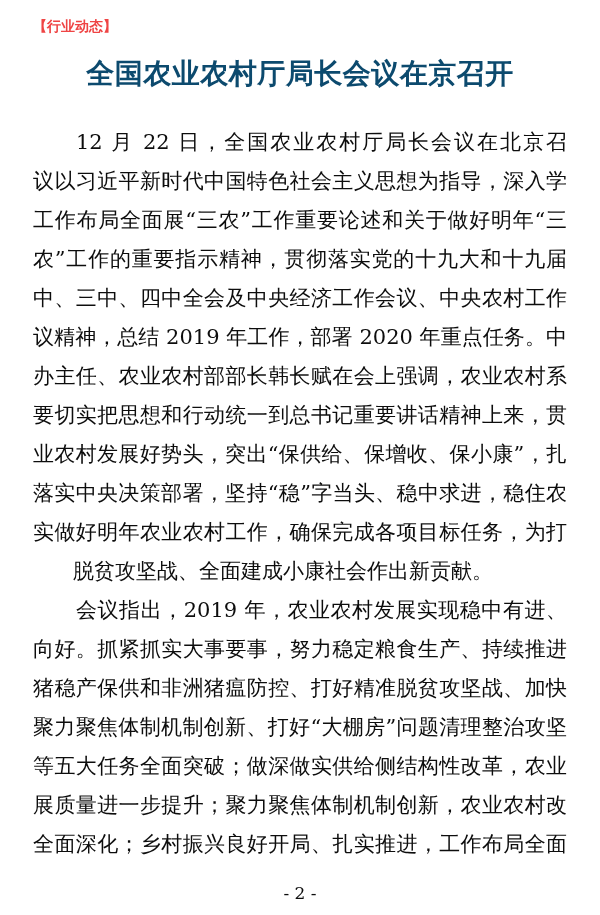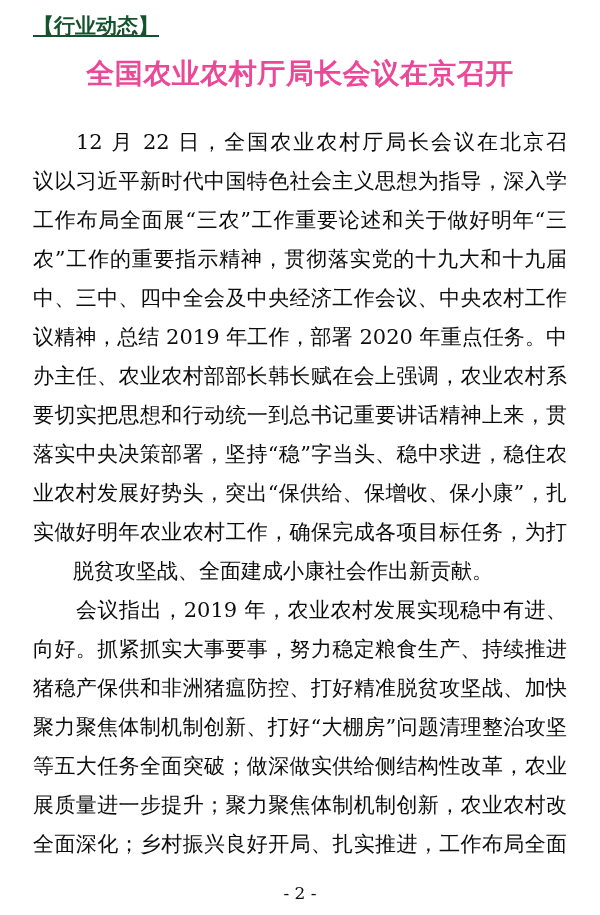--- a/index.html
+++ b/index.html
@@ -15,34 +15,33 @@
   .page {
     position: relative;
     width: 600px;
     height: 915px;
     padding: 14px 33px 0 33px;
     background: #ffffff;
   }
   .section-tag {
     font-family: "Liberation Sans", "DejaVu Sans", sans-serif;
     font-weight: bold;
-    font-size: 21px;
+    font-size: 14px;
     line-height: 24px;
-    color: #14532d;
-    text-decoration: underline;
+    color: #ef4444;
   }
   .doc-title {
     margin-top: 18px;
     text-align: center;
     font-family: "DejaVu Serif", "Liberation Serif", serif;
     font-weight: bold;
     font-size: 28px;
     line-height: 36px;
     letter-spacing: 0.5px;
-    color: #ec4899;
+    color: #0c4a6e;
   }
   .article {
     margin-top: 31px;
   }
   .para { width: 100%; }
   .line {
     width: 100%;
     height: 39px;
     line-height: 39px;
     font-size: 21px;
@@ -77,22 +76,22 @@
 
     <div class="para">
       <div class="line indent">12 月 22 日，全国农业农村厅局长会议在北京召开。会</div>
       <div class="line">议以习近平新时代中国特色社会主义思想为指导，深入学习</div>
       <div class="line">工作布局全面展“三农”工作重要论述和关于做好明年“三</div>
       <div class="line">农”工作的重要指示精神，贯彻落实党的十九大和十九届二</div>
       <div class="line">中、三中、四中全会及中央经济工作会议、中央农村工作会</div>
       <div class="line">议精神，总结 2019 年工作，部署 2020 年重点任务。中央农</div>
       <div class="line">办主任、农业农村部部长韩长赋在会上强调，农业农村系统</div>
       <div class="line">要切实把思想和行动统一到总书记重要讲话精神上来，贯彻</div>
+      <div class="line">业农村发展好势头，突出“保供给、保增收、保小康”，扎</div>
       <div class="line">落实中央决策部署，坚持“稳”字当头、稳中求进，稳住农</div>
-      <div class="line">业农村发展好势头，突出“保供给、保增收、保小康”，扎</div>
       <div class="line">实做好明年农业农村工作，确保完成各项目标任务，为打赢</div>
       <div class="line para-end">脱贫攻坚战、全面建成小康社会作出新贡献。</div>
     </div>
 
     <div class="para">
       <div class="line indent">会议指出，2019 年，农业农村发展实现稳中有进、稳中</div>
       <div class="line">向好。抓紧抓实大事要事，努力稳定粮食生产、持续推进生</div>
       <div class="line">猪稳产保供和非洲猪瘟防控、打好精准脱贫攻坚战、加快推</div>
       <div class="line">聚力聚焦体制机制创新、打好“大棚房”问题清理整治攻坚战</div>
       <div class="line">等五大任务全面突破；做深做实供给侧结构性改革，农业发</div>

